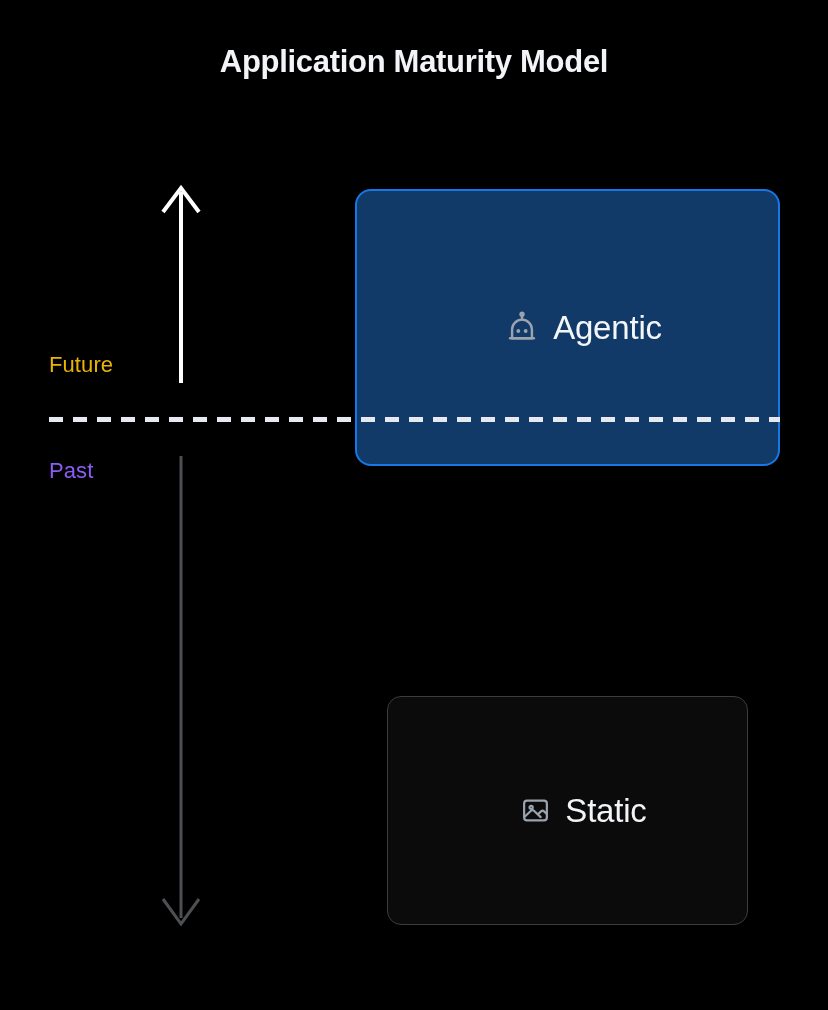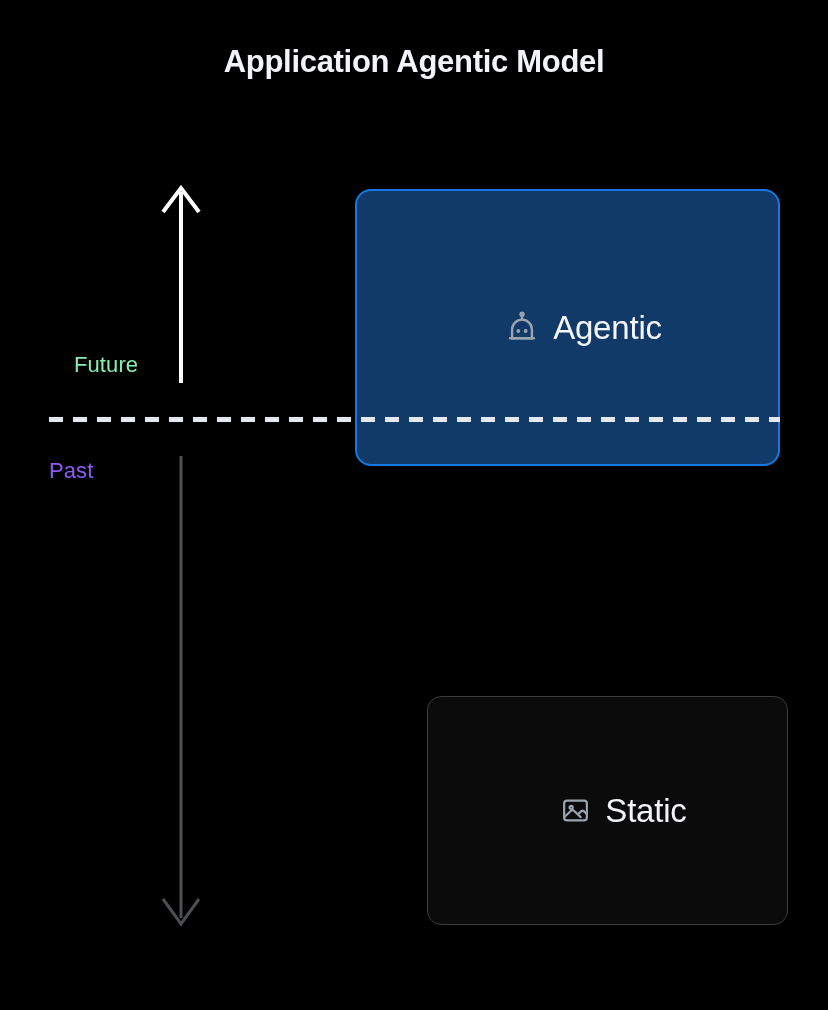--- a/index.html
+++ b/index.html
@@ -46,22 +46,21 @@
 
   .axis-label {
     position: absolute;
     font-size: 22px;
     white-space: nowrap;
     letter-spacing: 0.1px;
   }
   .label-future {
     left: 49px;
     top: 352px;
-    color: #86efac;
-    margin-left: 25px;
+    color: #eab308;
   }
   .label-past {
     left: 49px;
     top: 458px;
     color: #8b5cf6;
   }
 
   .divider {
     position: absolute;
     left: 49px;
@@ -121,30 +120,29 @@
 
   .tier-static {
     left: 387px;
     top: 696px;
     width: 361px;
     height: 229px;
     background: #0b0b0c;
     border: 1.5px solid #3a3c40;
     border-radius: 14px;
     z-index: 1;
-    margin-left: 40px;
   }
   .tier-static .tier-label { color: #f2f4f7; }
 </style>
 </head>
 <body>
 
 <div id="stage">
 
-  <div class="title">Application Agentic Model</div>
+  <div class="title">Application Maturity Model</div>
 
   <svg class="axis-arrow arrow-up" width="62" height="205" viewBox="0 0 62 205">
     <line x1="31" y1="203" x2="31" y2="12" stroke="#ffffff" stroke-width="4"></line>
     <polyline points="13,32 31,8 49,32" fill="none" stroke="#ffffff" stroke-width="4" stroke-linecap="butt" stroke-linejoin="miter"></polyline>
   </svg>
 
   <svg class="axis-arrow arrow-down" width="62" height="482" viewBox="0 0 62 482">
     <line x1="31" y1="4" x2="31" y2="466" stroke="#4d4f53" stroke-width="3"></line>
     <polyline points="13,447 31,472 49,447" fill="none" stroke="#4d4f53" stroke-width="3" stroke-linecap="butt" stroke-linejoin="miter"></polyline>
   </svg>

